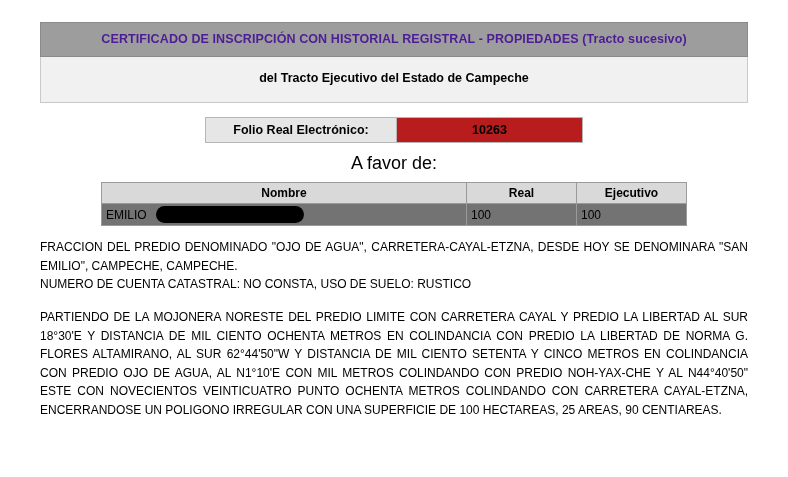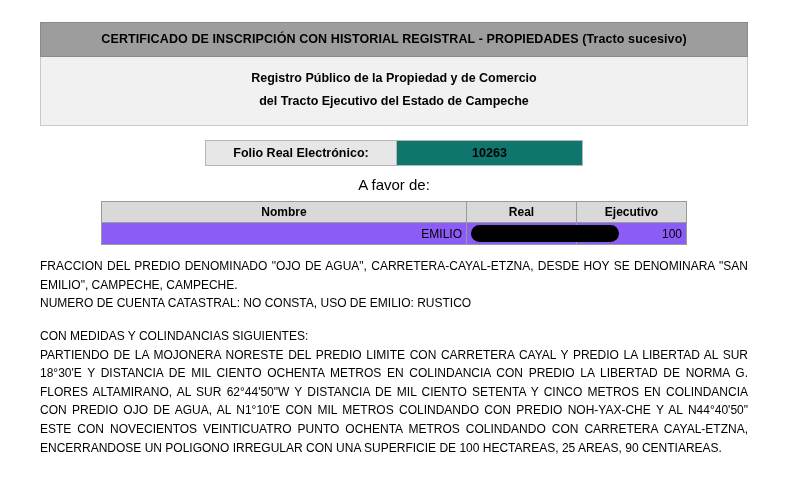--- a/index.html
+++ b/index.html
@@ -27,21 +27,21 @@
     width: 708px;
   }
   
   .title-bar {
     background: #9d9d9d;
     border: 1px solid #8a8a8a;
     text-align: center;
     padding: 9px 6px 10px 6px;
     font-size: 12.5px;
     font-weight: bold;
-    color: #000000;
+    color: #4c1d95;
     letter-spacing: 0.1px;
   }
   .subtitle-box {
     background: #f1f1f1;
     border-left: 1px solid #c9c9c9;
     border-right: 1px solid #c9c9c9;
     border-bottom: 1px solid #c9c9c9;
     text-align: center;
     padding: 10px 6px 12px 6px;
   }
@@ -76,27 +76,27 @@
     font-size: 12.5px;
     text-align: center;
     vertical-align: middle;
   }
   td.folio-label {
     background: #e6e6e6;
     font-weight: bold;
     width: 188px;
   }
   td.folio-value {
-    background: #0f766e;
+    background: #b91c1c;
     font-weight: bold;
   }
   .afavor {
     margin-top: 10px;
     text-align: center;
-    font-size: 15px;
+    font-size: 18px;
   }
   
   .names-wrap {
     margin-top: 8px;
     display: flex;
     justify-content: center;
   }
   table.names {
     border-collapse: collapse;
     width: 570px;
@@ -106,25 +106,25 @@
     border: 1px solid #9a9a9a;
     background: #d9d9d9;
     font-size: 12px;
     font-weight: bold;
     height: 18px;
     padding: 1px 2px;
     text-align: center;
   }
   table.names td {
     border: 1px solid #9a9a9a;
-    background: #8b5cf6;
+    background: #737373;
     font-size: 12px;
     height: 19px;
     padding: 1px 4px;
-    text-align: right;
+    text-align: left;
     vertical-align: middle;
   }
   th.col-nombre { width: 360px; }
   th.col-nuda { width: 105px; }
   th.col-usu { width: 105px; }
   .name-cell {
     position: relative;
     text-align: center;
   }
   .name-inner {
@@ -161,21 +161,20 @@
 </style>
 </head>
 <body>
 
 <div class="page">
   <div class="doc">
 
     <div class="title-bar">CERTIFICADO DE INSCRIPCIÓN CON HISTORIAL REGISTRAL - PROPIEDADES (Tracto sucesivo)</div>
 
     <div class="subtitle-box">
-      <div class="subtitle-line">Registro Público de la Propiedad y de Comercio</div>
       <div class="subtitle-line">del Tracto Ejecutivo del Estado de Campeche</div>
     </div>
 
 
     <div class="folio-wrap">
       <table class="folio">
         <tbody>
             <tr>
           <td class="folio-label">Folio Real Electrónico:</td>
           <td class="folio-value">10263</td>
@@ -205,20 +204,19 @@
             </td>
             <td>100</td>
             <td>100</td>
           </tr>
         </tbody>
       </table>
     </div>
 
     <div class="body-text">
       <p class="justified">FRACCION DEL PREDIO DENOMINADO "OJO DE AGUA", CARRETERA-CAYAL-ETZNA, DESDE HOY SE DENOMINARA "SAN EMILIO", CAMPECHE, CAMPECHE.</p>
-      <p>NUMERO DE CUENTA CATASTRAL: NO CONSTA, USO DE EMILIO: RUSTICO</p>
+      <p>NUMERO DE CUENTA CATASTRAL: NO CONSTA, USO DE SUELO: RUSTICO</p>
       <div class="gap"></div>
-      <p>CON MEDIDAS Y COLINDANCIAS SIGUIENTES:</p>
       <p class="justified">PARTIENDO DE LA MOJONERA NORESTE DEL PREDIO LIMITE CON CARRETERA CAYAL Y PREDIO LA LIBERTAD AL SUR 18°30'E Y DISTANCIA DE MIL CIENTO OCHENTA METROS EN COLINDANCIA CON PREDIO LA LIBERTAD DE NORMA G. FLORES ALTAMIRANO, AL SUR 62°44'50"W Y DISTANCIA DE MIL CIENTO SETENTA Y CINCO METROS EN COLINDANCIA CON PREDIO OJO DE AGUA, AL N1°10'E CON MIL METROS COLINDANDO CON PREDIO NOH-YAX-CHE Y AL N44°40'50" ESTE CON NOVECIENTOS VEINTICUATRO PUNTO OCHENTA METROS COLINDANDO CON CARRETERA CAYAL-ETZNA, ENCERRANDOSE UN POLIGONO IRREGULAR CON UNA SUPERFICIE DE 100 HECTAREAS, 25 AREAS, 90 CENTIAREAS.</p>
     </div>
 
   </div>
 </div>
 
 </body></html>

